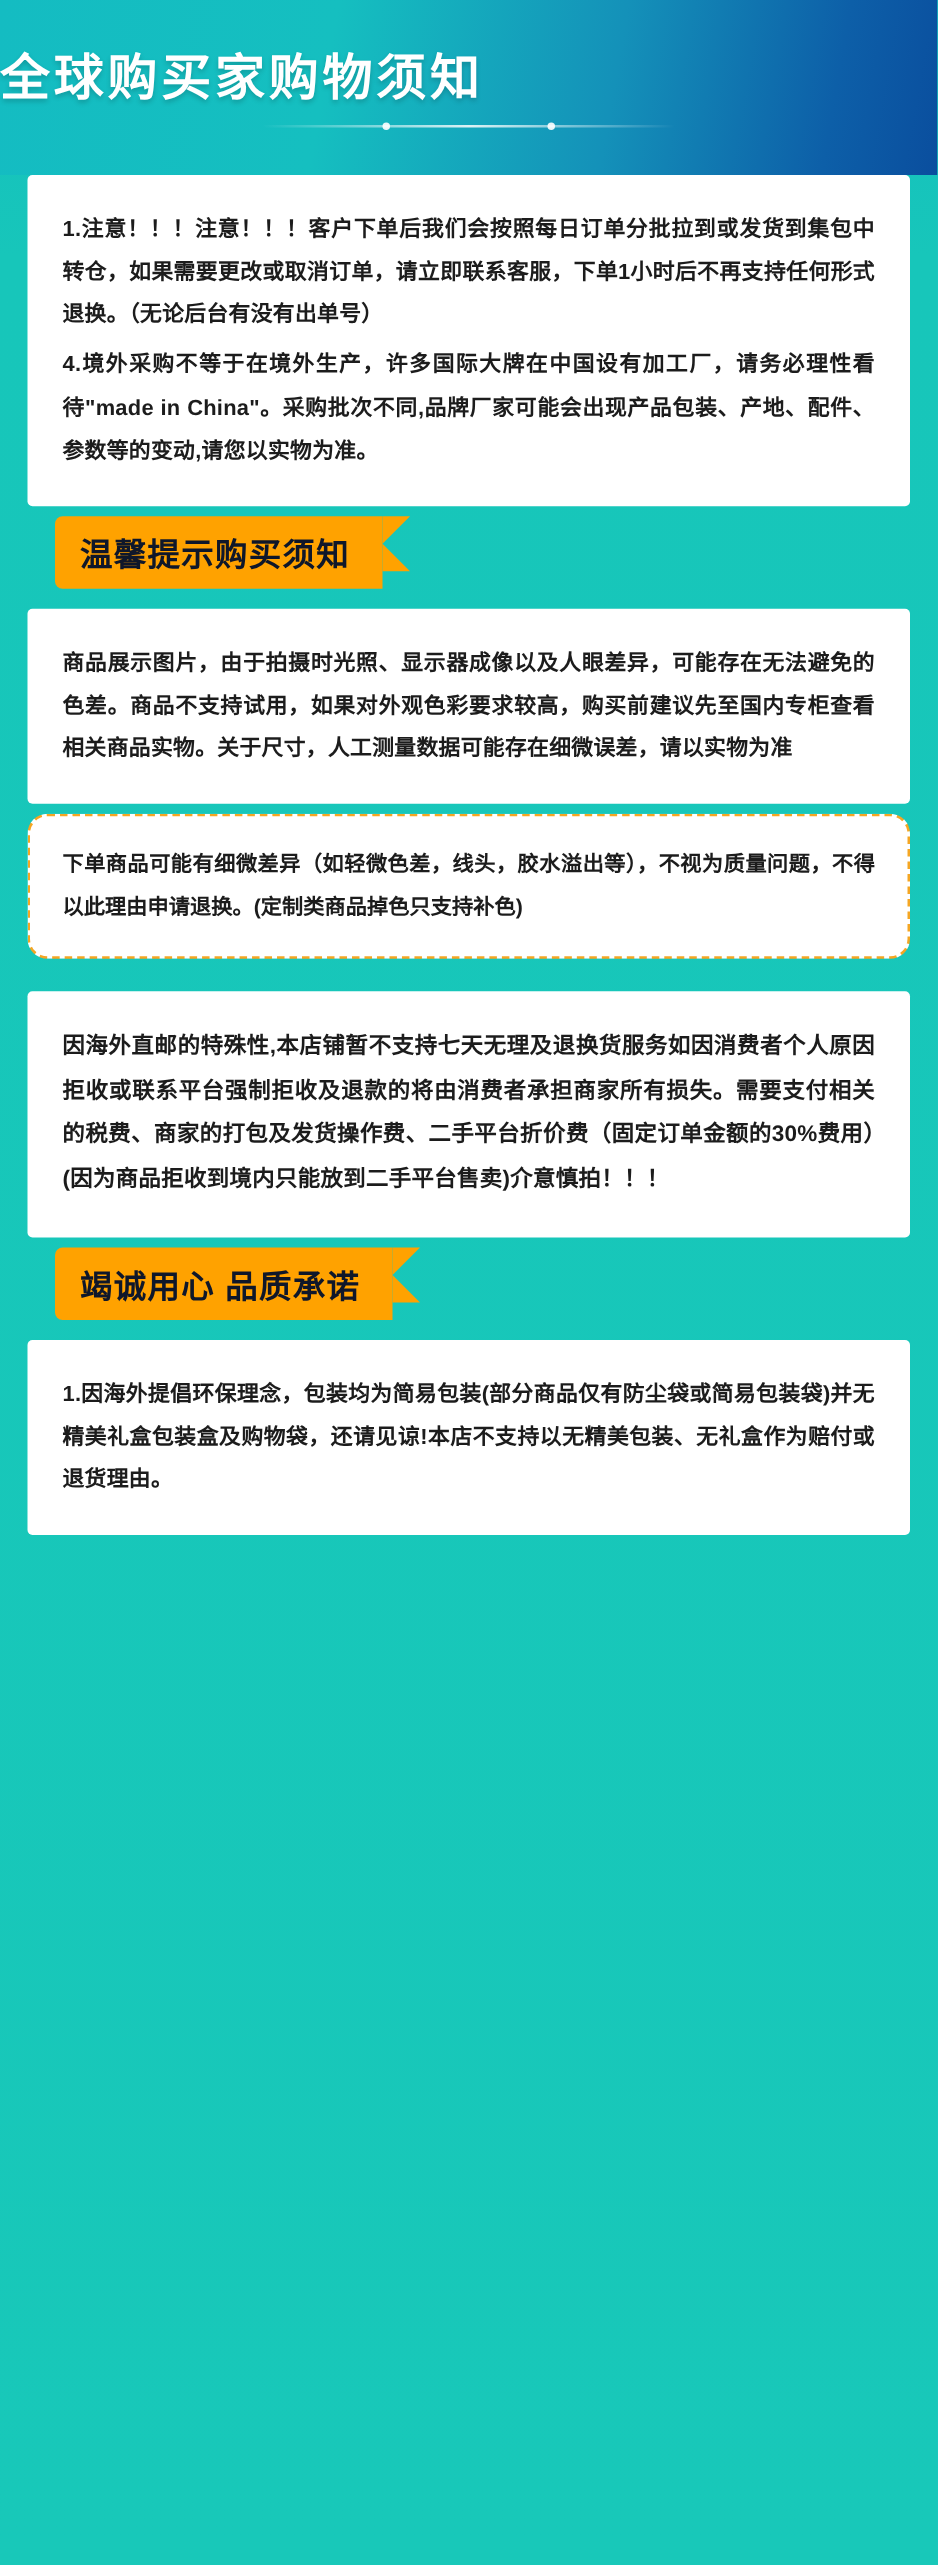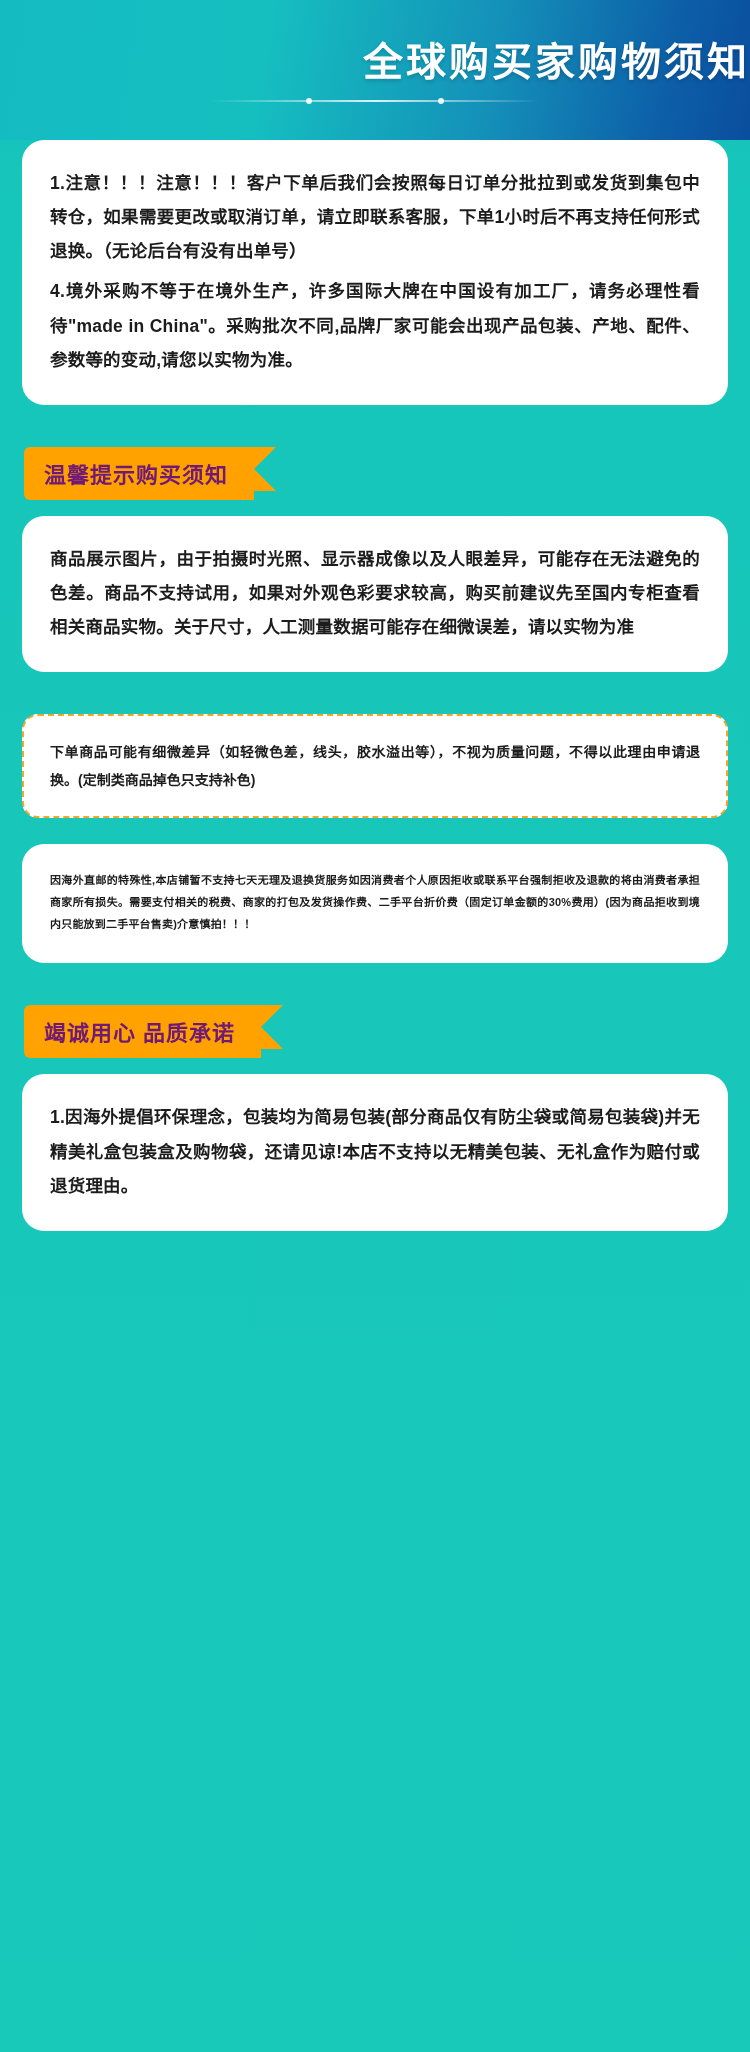--- a/index.html
+++ b/index.html
@@ -24,21 +24,21 @@
   .banner {
     position: relative;
     height: 140px;
     background: linear-gradient(100deg, #14bcc2 0%, #15bfc0 35%, #1491b9 65%, #0d5fa8 88%, #0a4e9e 100%);
   }
   .banner-title {
     position: absolute;
     left: 0;
     right: 0;
     top: 30px;
-    text-align: right;
+    text-align: left;
     color: #ffffff;
     font-size: 40px;
     font-weight: bold;
     letter-spacing: 3px;
     text-shadow: 0 2px 4px rgba(0,0,0,.18);
   }
   .banner-rule {
     position: absolute;
     left: 50%;
     transform: translateX(-50%);
@@ -61,24 +61,24 @@
   .banner-rule::before { left: 96px; }
   .banner-rule::after { right: 96px; }
 
   .content {
     padding: 0 22px 40px 22px;
   }
 
   
   .card {
     background: #ffffff;
-    border-radius: 22px;
+    border-radius: 4px;
     padding: 26px 28px 28px 28px;
     box-sizing: border-box;
-    margin-bottom: 42px;
+    margin-bottom: 8px;
   }
   .card p {
     margin: 0 0 6px 0;
     font-size: 17.5px;
     line-height: 1.95;
     color: #1c1c1c;
     font-weight: bold;
     letter-spacing: .2px;
     text-align: justify;
   }
@@ -88,26 +88,27 @@
   
   .ribbon-wrap {
     position: relative;
     margin: 0 0 16px 2px;
     display: inline-block;
   }
   .ribbon {
     position: relative;
     display: inline-block;
     background: #ffa200;
-    color: #701a75;
-    font-size: 22px;
+    color: #0f172a;
+    font-size: 26px;
     font-weight: bold;
     letter-spacing: 1px;
     padding: 10px 26px 11px 20px;
     border-radius: 6px 0 0 6px;
+    margin-left: 20px;
   }
   .ribbon::after {
     content: "";
     position: absolute;
     right: -22px;
     top: 0;
     width: 0;
     height: 0;
     border-top: 22.5px solid #ffa200;
     border-bottom: 22.5px solid #ffa200;
@@ -118,28 +119,28 @@
   .note {
     background: #ffffff;
     border: 2px dashed #f5a623;
     border-radius: 16px;
     padding: 22px 26px;
     box-sizing: border-box;
     margin-bottom: 26px;
   }
   .note p {
     margin: 0;
-    font-size: 14px;
+    font-size: 17px;
     line-height: 2;
     color: #1c1c1c;
     font-weight: bold;
     text-align: justify;
   }
 
-  .card.small p { font-size: 11px; line-height: 1.98; }
+  .card.small p { font-size: 18px; line-height: 1.98; }
 </style>
 </head>
 <body>
 
 <div class="page">
 
   <div class="banner">
     <div class="banner-title">全球购买家购物须知</div>
     <div class="banner-rule"></div>
   </div>

